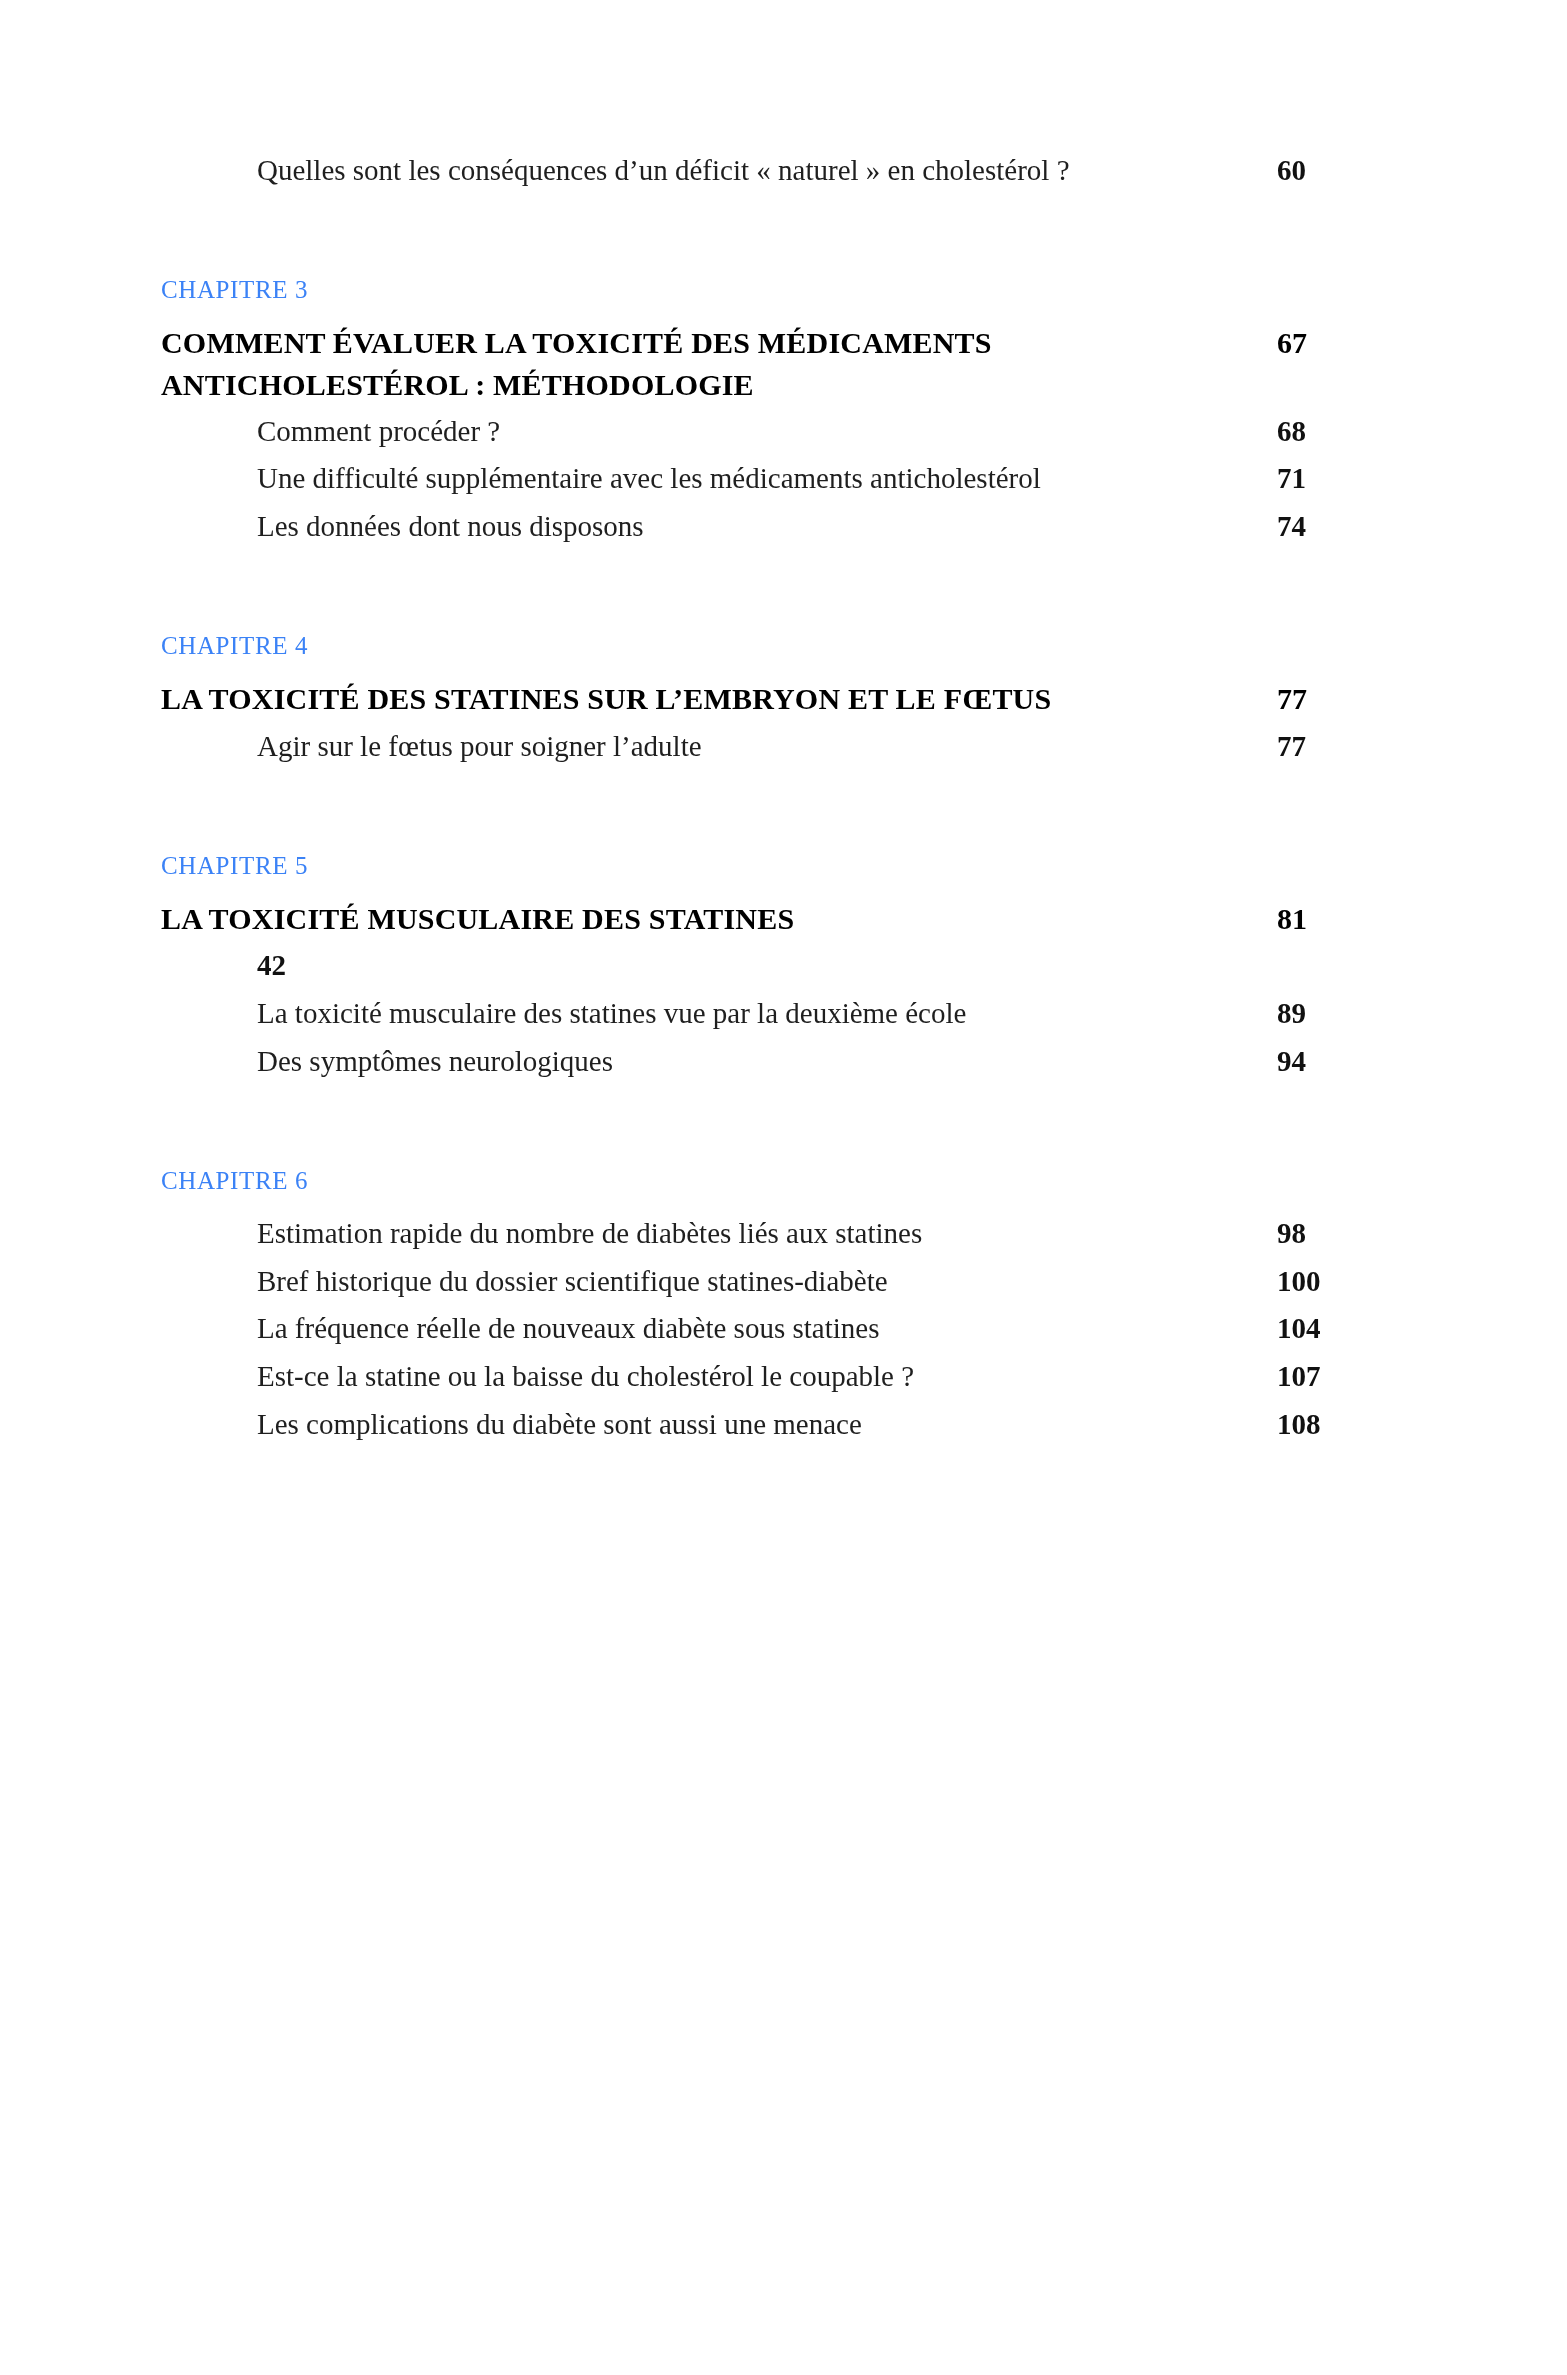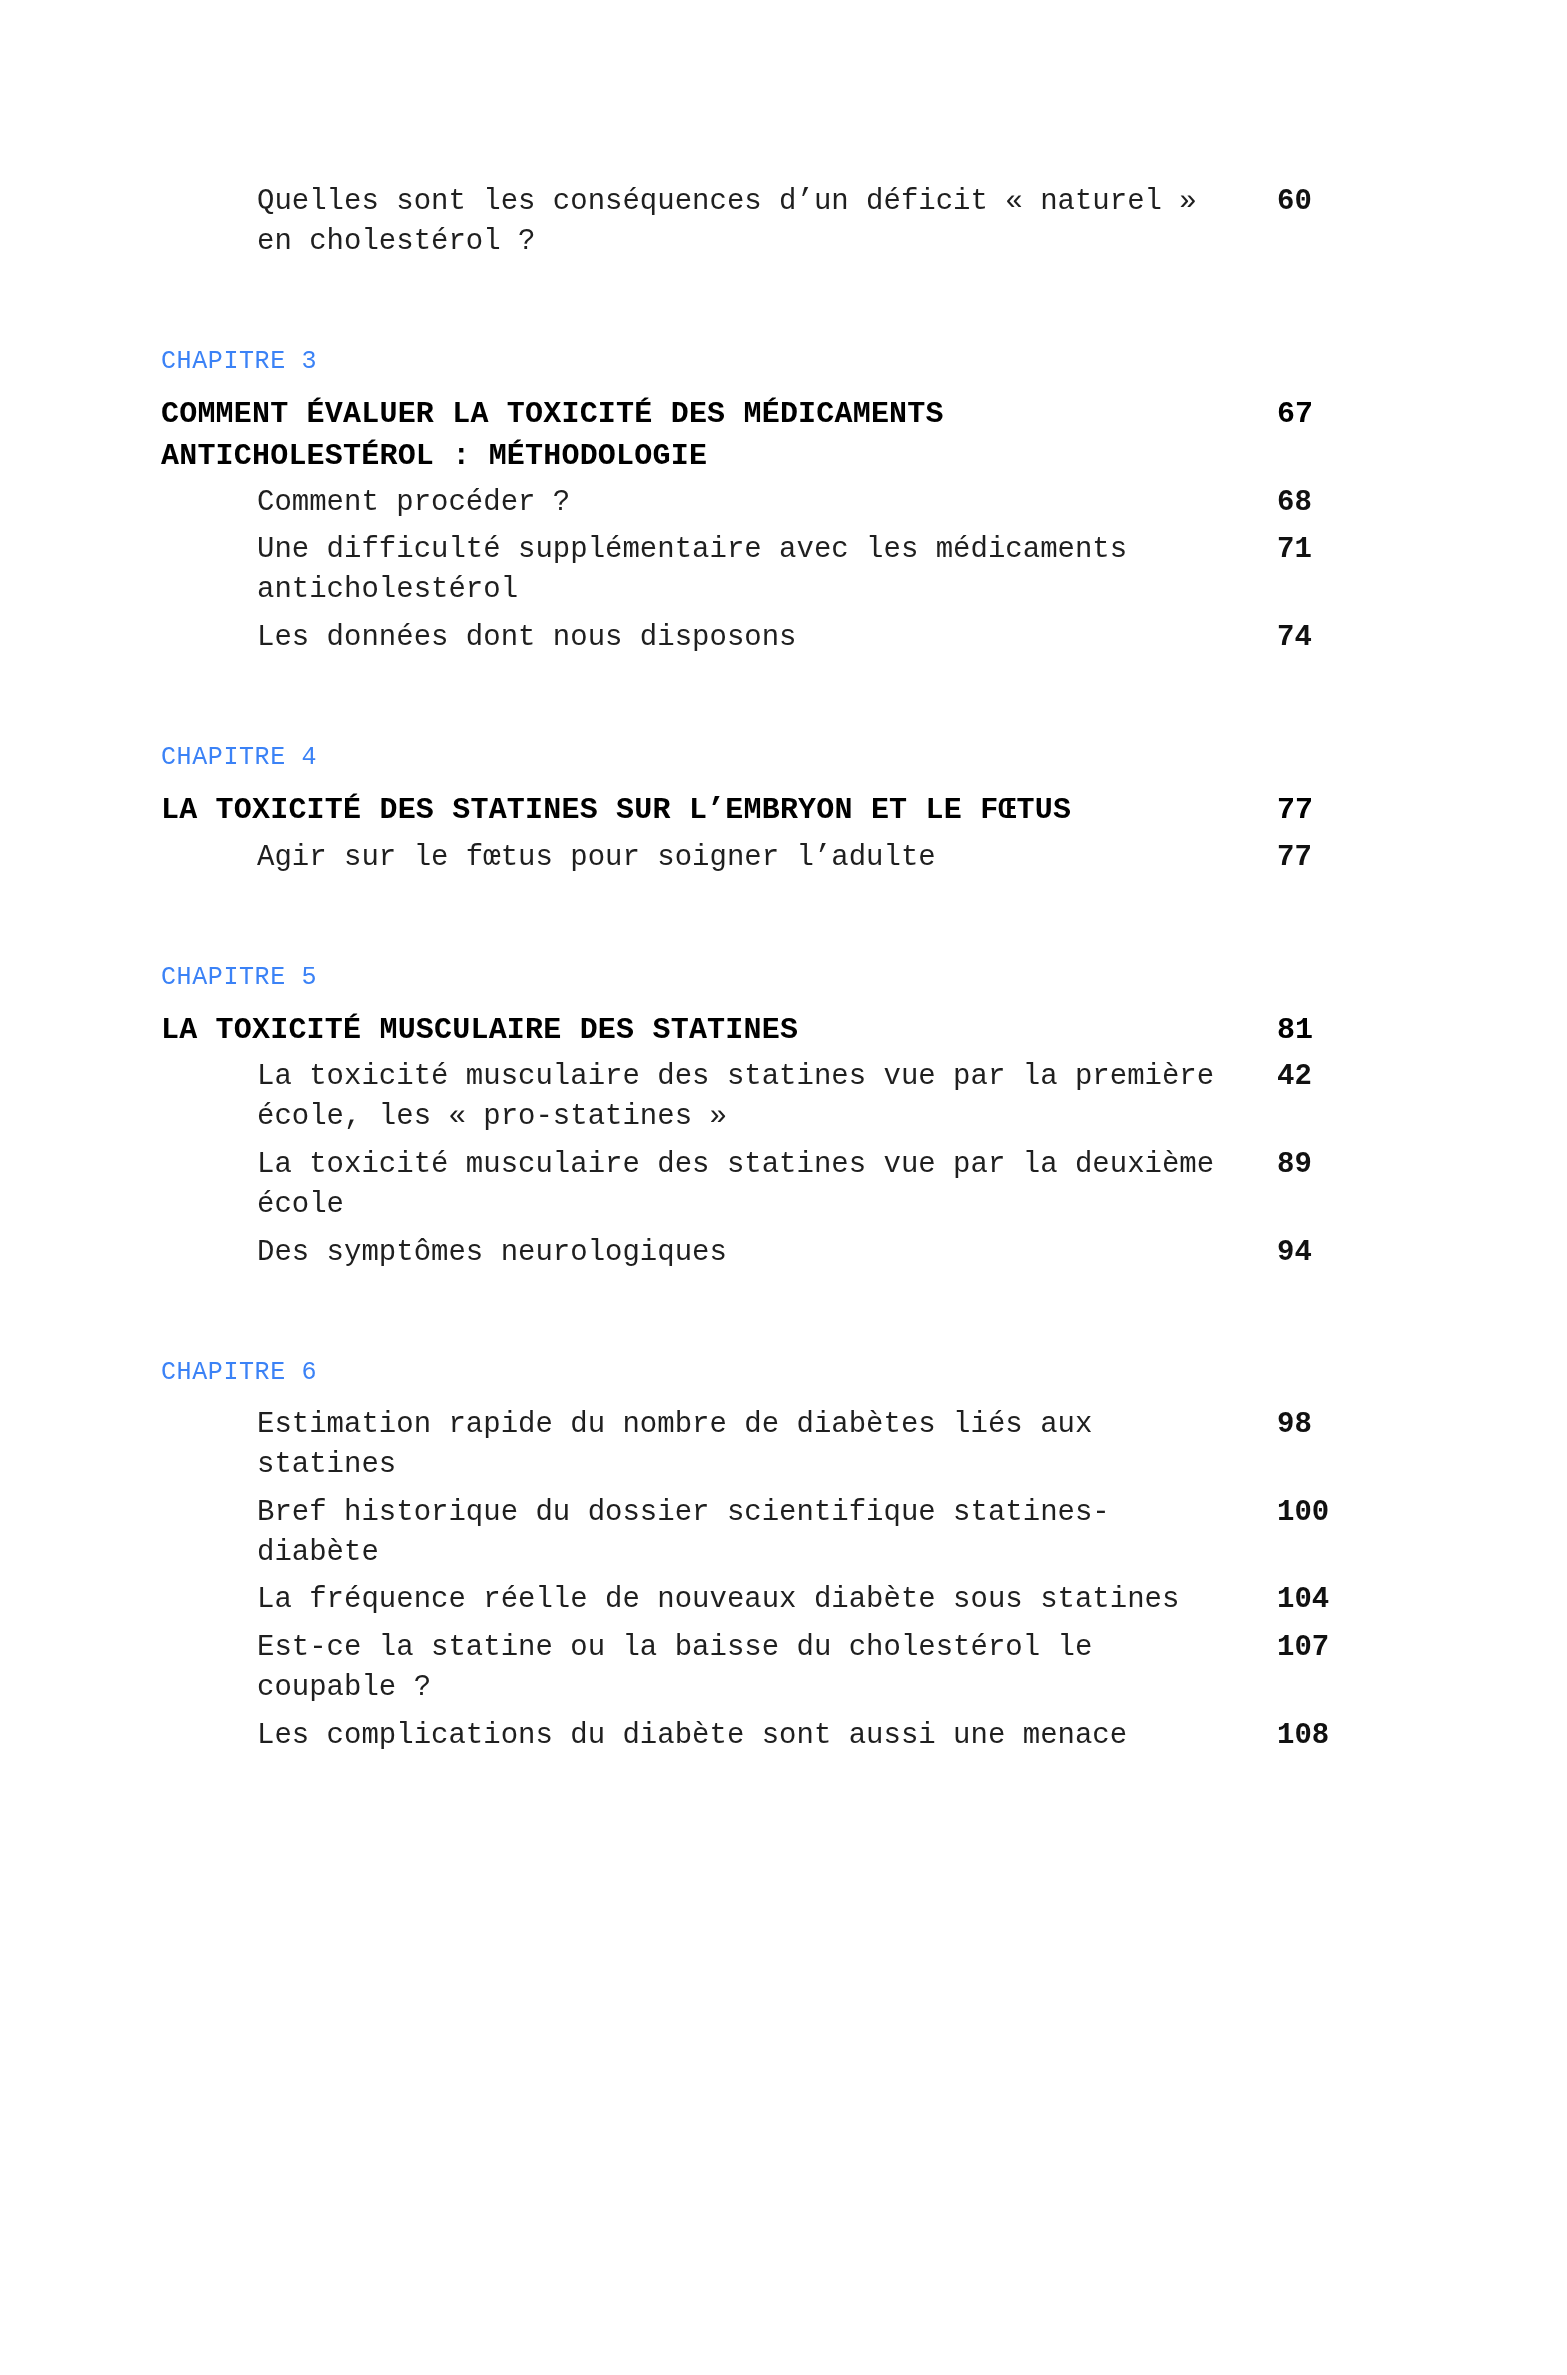--- a/index.html
+++ b/index.html
@@ -6,26 +6,25 @@
   html, body {
     margin: 0;
     padding: 0;
     background: #ffffff;
   }
   .page {
     position: relative;
     width: 1568px;
     height: 2336px;
     background: #ffffff;
-    font-family: Liberation Mono, monospace;
+    font-family: Liberation Serif, serif;
     color: #1a1a1a;
     -webkit-font-smoothing: antialiased;
     box-sizing: border-box;
     overflow: hidden;
-    margin-top: 32px;
   }
 
   .toc {
     position: absolute;
     left: 161px;
     top: 144px;
     width: 1199px; 
   }
 
   
@@ -158,21 +157,20 @@
     </div>
 
     <div class="chapter-block">
       <div class="chapter-kicker">CHAPITRE 5</div>
       <div class="row chapter-title-row">
         <span class="txt">LA TOXICITÉ MUSCULAIRE DES STATINES</span>
         <span class="pg">81</span>
       </div>
       <div class="subs">
         <div class="row sub-row">
-          <span class="txt">La toxicité musculaire des statines vue par la première école, les « pro-statines »</span>
           <span class="pg">42</span>
         </div>
         <div class="row sub-row">
           <span class="txt">La toxicité musculaire des statines vue par la deuxième école</span>
           <span class="pg">89</span>
         </div>
         <div class="row sub-row">
           <span class="txt">Des symptômes neurologiques</span>
           <span class="pg">94</span>
         </div>

